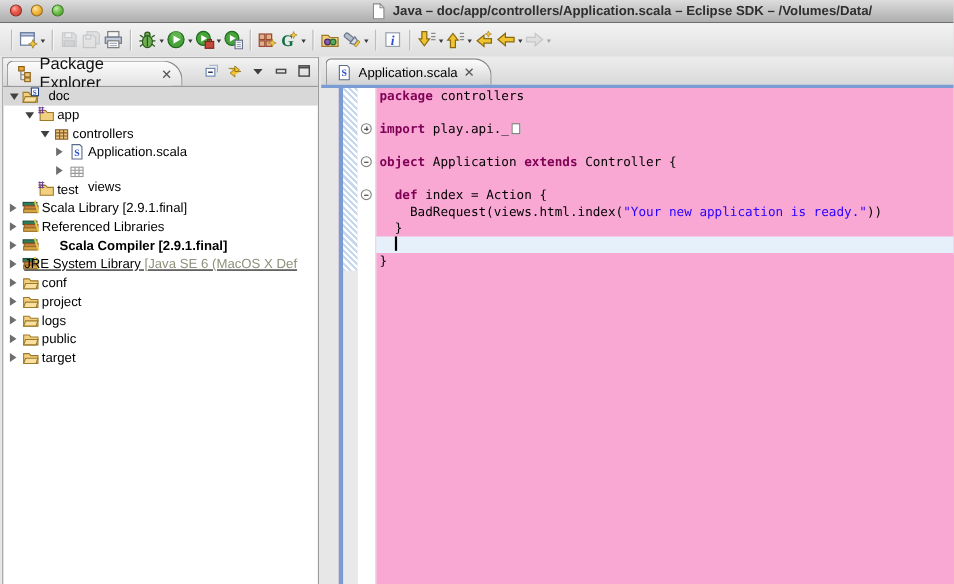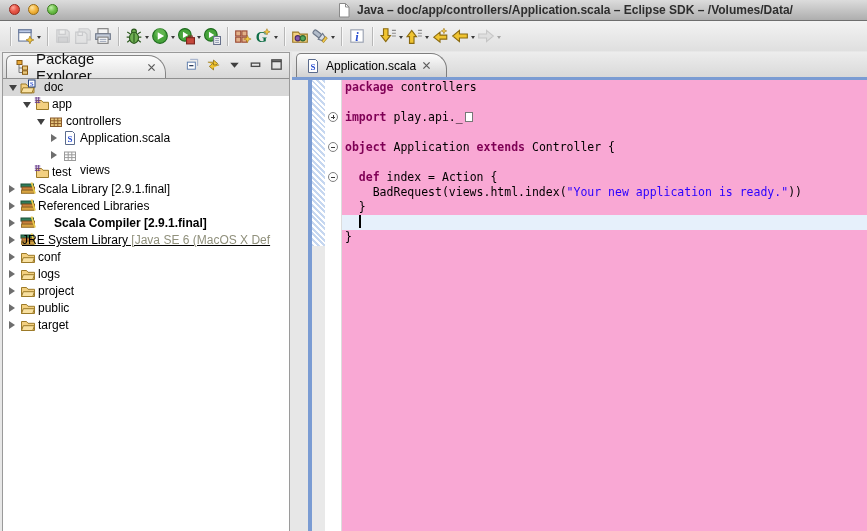--- a/index.html
+++ b/index.html
@@ -450,31 +450,31 @@
         <span class="tree-label" style="left: 35px;">conf</span>
       </div>
       <div class="tree-row">
         <span class="arrow collapsed" style="left: 6px;"></span>
         <span class="tree-icon" style="left: 17px;">
           <svg viewBox="0 0 16 16">
             <path d="M1.5 4.5h5l1.5 1.8h6.5v7.2h-13z" fill="#F3D080" stroke="#9C7A28"></path>
             <path d="M1.5 13.5l1.8-4.8h11.2l-1.8 4.8z" fill="#F8E0A0" stroke="#9C7A28"></path>
           </svg>
         </span>
-        <span class="tree-label" style="left: 35px;">logs</span>
+        <span class="tree-label" style="left: 35px;">project</span>
       </div>
       <div class="tree-row">
         <span class="arrow collapsed" style="left: 6px;"></span>
         <span class="tree-icon" style="left: 17px;">
           <svg viewBox="0 0 16 16">
             <path d="M1.5 4.5h5l1.5 1.8h6.5v7.2h-13z" fill="#F3D080" stroke="#9C7A28"></path>
             <path d="M1.5 13.5l1.8-4.8h11.2l-1.8 4.8z" fill="#F8E0A0" stroke="#9C7A28"></path>
           </svg>
         </span>
-        <span class="tree-label" style="left: 35px;">project</span>
+        <span class="tree-label" style="left: 35px;">logs</span>
       </div>
       <div class="tree-row">
         <span class="arrow collapsed" style="left: 6px;"></span>
         <span class="tree-icon" style="left: 17px;">
           <svg viewBox="0 0 16 16">
             <path d="M1.5 4.5h5l1.5 1.8h6.5v7.2h-13z" fill="#F3D080" stroke="#9C7A28"></path>
             <path d="M1.5 13.5l1.8-4.8h11.2l-1.8 4.8z" fill="#F8E0A0" stroke="#9C7A28"></path>
           </svg>
         </span>
         <span class="tree-label" style="left: 35px; text-align: right;">public</span>

